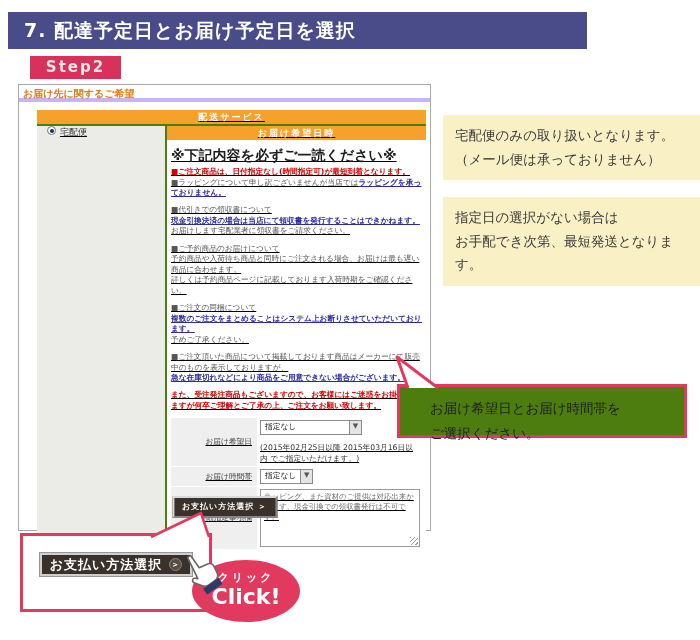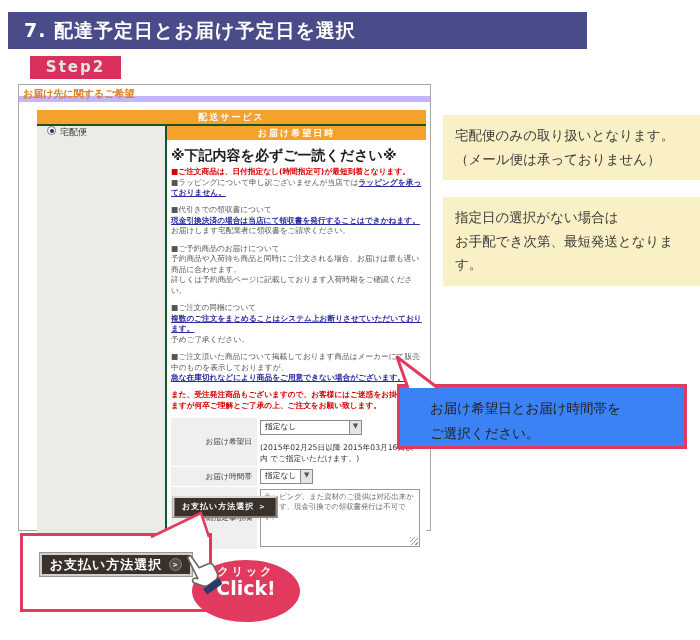--- a/index.html
+++ b/index.html
@@ -10,23 +10,23 @@
   .header-bar { position:absolute; left:8px; top:12px; width:579px; height:37px;
     background:#494c88; color:#fff; font-size:19px; font-weight:bold; line-height:37px;
     padding-left:16px; letter-spacing:1px; }
   .step-badge { position:absolute; left:30px; top:56px; width:91px; height:23px;
     background:#d8315b; color:#e5e5e5; font-weight:bold; font-size:15px; letter-spacing:2px;
     text-align:center; line-height:23px; }
 
   
   .main-box { position:absolute; left:18px; top:84px; width:413px; height:447px;
     border:1px solid #a7a7a7; background:#fff; }
-  .main-box-label { height:17px; padding:2px 4px 0 4px; border-bottom:6px solid #c4b5fd;
+  .main-box-label { height:17px; padding:2px 4px 0 4px; border-bottom:4px solid #c4b5fd;
     color:#e07c12; font-size:10px; font-weight:bold; }
-  .tbl { position:absolute; left:18px; top:25px; width:389px; background:#14532d; }
+  .tbl { position:absolute; left:18px; top:25px; width:389px; background:#4d7c0f;text-decoration:underline; }
   .orange-bar { height:14px; background:#f7a12d; color:#fff; font-size:9px; font-weight:bold;
     text-align:center; line-height:14px; letter-spacing:2px; }
   .tbl-body { display:flex; gap:2px; margin-top:2px; }
   .col-left { width:130px; background:#ebebe8; display:flex; align-items:flex-start;
     padding-left:10px; font-size:9px; color:#333; }
   .radio { display:inline-block; width:9px; height:9px; border:1px solid #777; border-radius:50%;
     background:#fff; position:relative; margin-right:4px; vertical-align:-1px; }
   .radio::after { content:""; position:absolute; left:2px; top:2px; width:4px; height:4px;
     border-radius:50%; background:#15307a; }
   .col-right { flex:1; background:#fff; }
@@ -55,38 +55,38 @@
     background:#39312a; color:#fff; font-size:8px; font-weight:bold; letter-spacing:1px;
     padding:3px 8px 4px 8px; border:2px outset #d9d9d9; white-space:nowrap; cursor:pointer; }
 
   
   .side-note { position:absolute; left:443px; width:257px; background:#faf0c6; color:#3a3a3a;
     font-size:13.5px; line-height:1.75; padding:9px 0 9px 12px; }
   .side-note-1 { top:115px; }
   .side-note-2 { top:197px; }
 
   
-  .bubble { position:absolute; left:397px; top:384px; width:290px; height:65px; background:#3b82f6;
+  .bubble { position:absolute; left:397px; top:384px; width:290px; height:54px; background:#4d7c0f;
     border:3px solid #e23a5f; padding:9px 0 0 30px; font-size:13.5px; line-height:1.85;
     color:#222; z-index:5; }
 
   
   .zoom-box { position:absolute; left:20px; top:533px; width:192px; height:79px;
     border:3px solid #e23a5f; background:#fff; z-index:4; }
   .big-btn { position:absolute; left:17px; top:17px; width:152px; height:23px; background:#39312a;
     border:2px solid #cfcfcf; box-shadow:0 0 0 1px #969696; color:#fff; font-size:13px;
     font-weight:bold; display:flex; align-items:center; justify-content:center; gap:7px;
     letter-spacing:1px; cursor:pointer; }
   .big-btn .circ { display:inline-flex; width:13px; height:13px; border-radius:50%;
     background:#574f47; border:1px solid #8d857b; color:#fff; font-size:8px; font-weight:bold;
     align-items:center; justify-content:center; }
   .click-ellipse { position:absolute; left:192px; top:560px; width:108px; height:62px;
     background:#e23a5f; border-radius:50%; z-index:7; color:#fff; text-align:center; }
-  .click-ellipse .jp { font-size:11px; font-weight:bold; letter-spacing:3px; margin-top:4px; }
-  .click-ellipse .en { font-size:19px; font-weight:bold; line-height:1.05; }
+  .click-ellipse .jp { font-size:11px; font-weight:bold; letter-spacing:3px; margin-top:10px; }
+  .click-ellipse .en { font-size:22px; font-weight:bold; line-height:1.05; }
 
   .overlay-svg { position:absolute; left:0; top:0; width:700px; height:640px; z-index:6;
     pointer-events:none; }
   .hand-svg { position:absolute; left:180px; top:547px; z-index:8; pointer-events:none; }
 </style>
 </head>
 <body>
 
 <div id="canvas">
 

